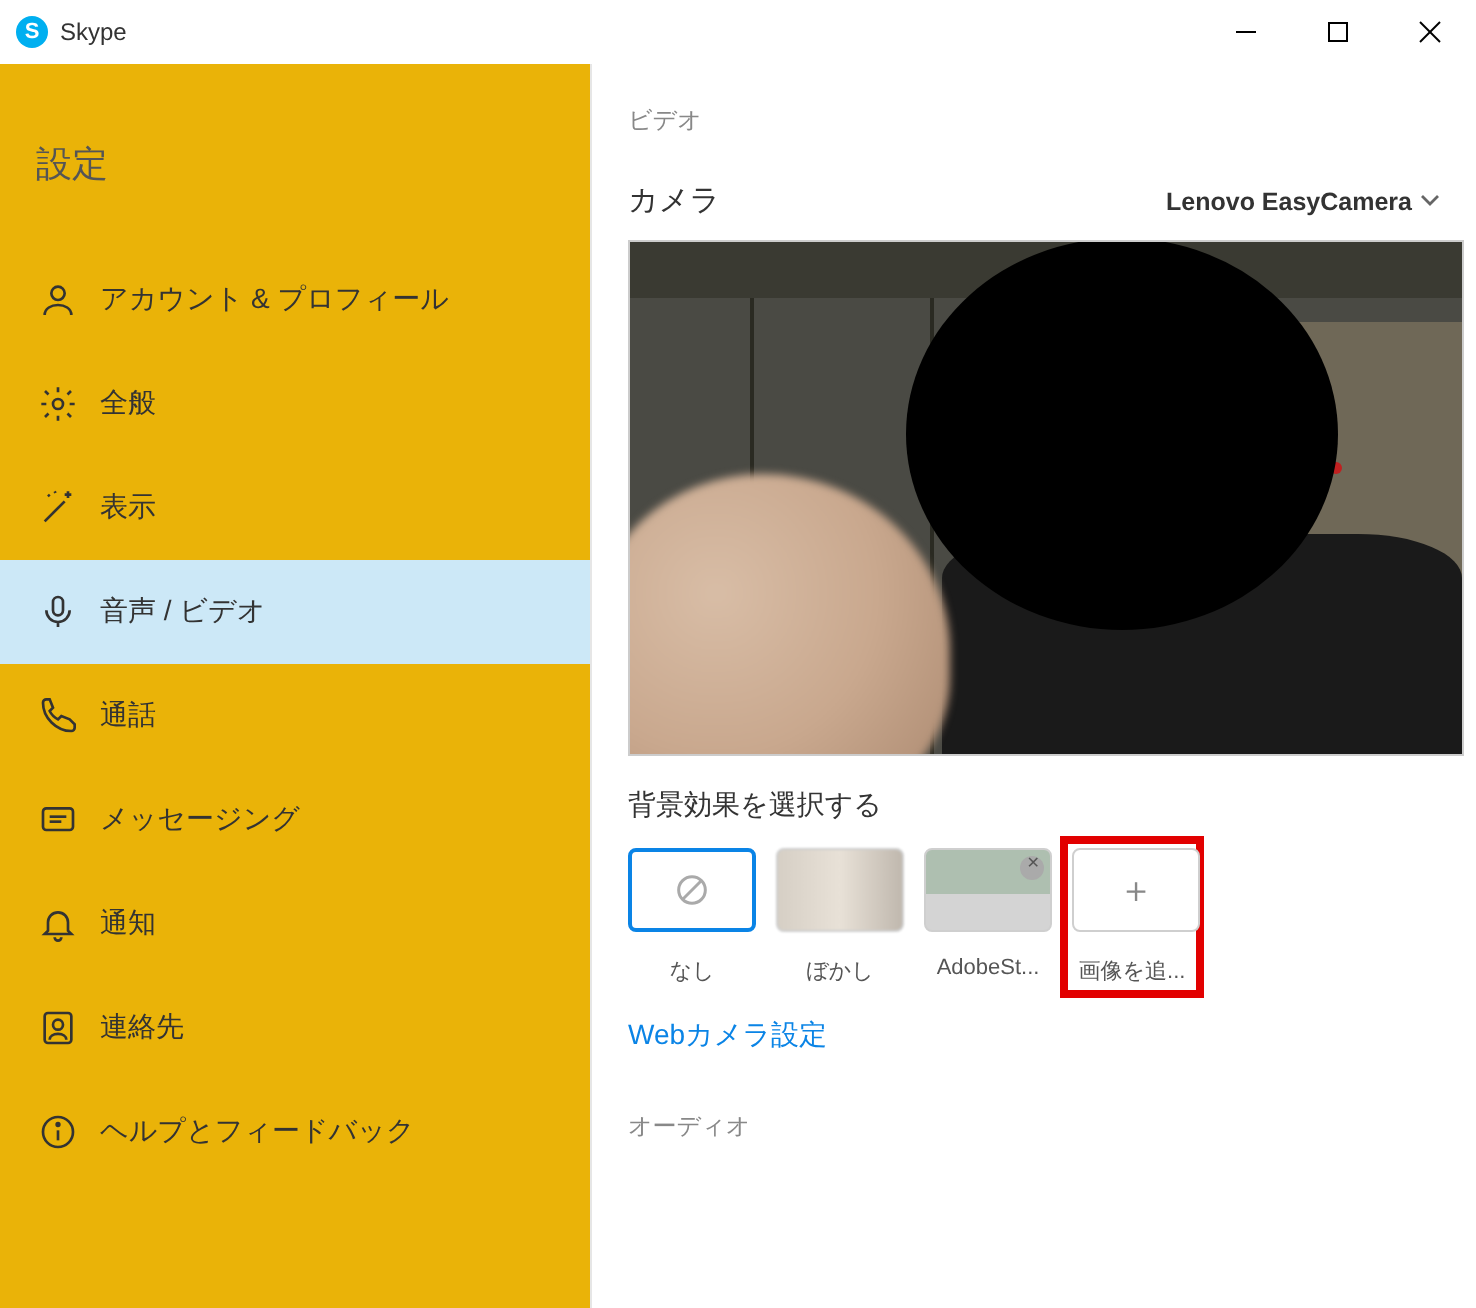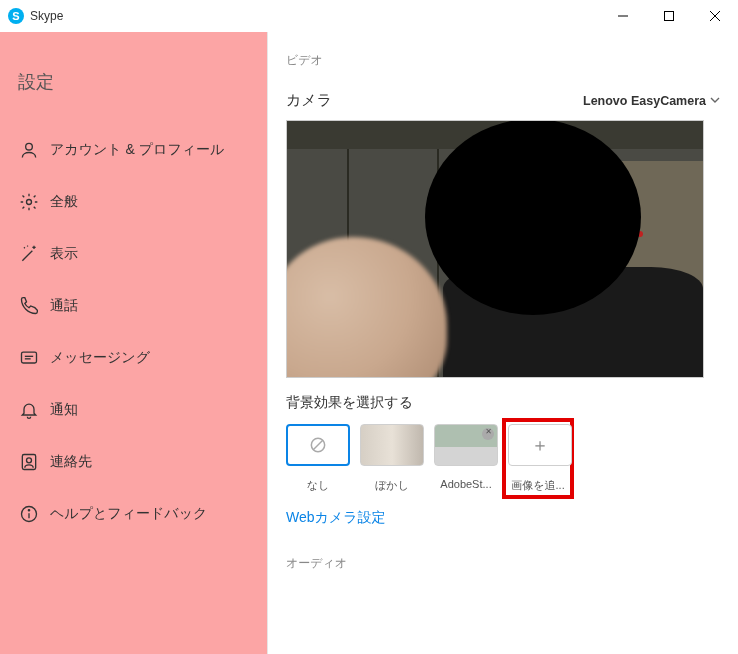--- a/index.html
+++ b/index.html
@@ -31,23 +31,23 @@
     width: 46px; height: 32px;
     display: flex; align-items: center; justify-content: center;
     color: #000;
   }
   .winbtn svg { overflow: visible; }
   .content {
     display: flex;
     height: 622px;
   }
   .sidebar {
-    width: 268px;
+    width: 296px;
     border-right: 1px solid #e6e6e6;
-    background: #fca5a5;
+    background: #eab308;
     padding-top: 30px;
   }
   .settings-title {
     font-size: 18px;
     color: #555;
     padding: 8px 18px 30px 18px;
     font-weight: normal;
   }
   .nav-item {
     display: flex;
@@ -199,20 +199,29 @@
     <div class="nav-item">
       <span class="icon">
         <svg width="20" height="20" viewBox="0 0 24 24" fill="none" stroke="#333" stroke-width="1.6">
             <path d="M4 20L16 8"></path>
             <path d="M18 2v4M16 4h4M6 4l1 1M10 2l.5 1"></path>
           </svg>
       </span>
       <span>表示</span>
     </div>
 
+    <div class="nav-item sel">
+      <span class="icon">
+        <svg width="20" height="20" viewBox="0 0 24 24" fill="none" stroke="#333" stroke-width="1.6">
+            <rect x="9" y="3" width="6" height="11" rx="3"></rect>
+            <path d="M5 11a7 7 0 0 0 14 0M12 18v3"></path>
+          </svg>
+      </span>
+      <span>音声 / ビデオ</span>
+    </div>
 
     <div class="nav-item">
       <span class="icon">
         <svg width="20" height="20" viewBox="0 0 24 24" fill="none" stroke="#333" stroke-width="1.6">
             <path d="M22 17v2a2 2 0 0 1-2 2c-9 0-17-8-17-17A2 2 0 0 1 5 2h2l2 5-2 2c1 2 3 4 5 5l2-2 5 2z"></path>
           </svg>
       </span>
       <span>通話</span>
     </div>
 

